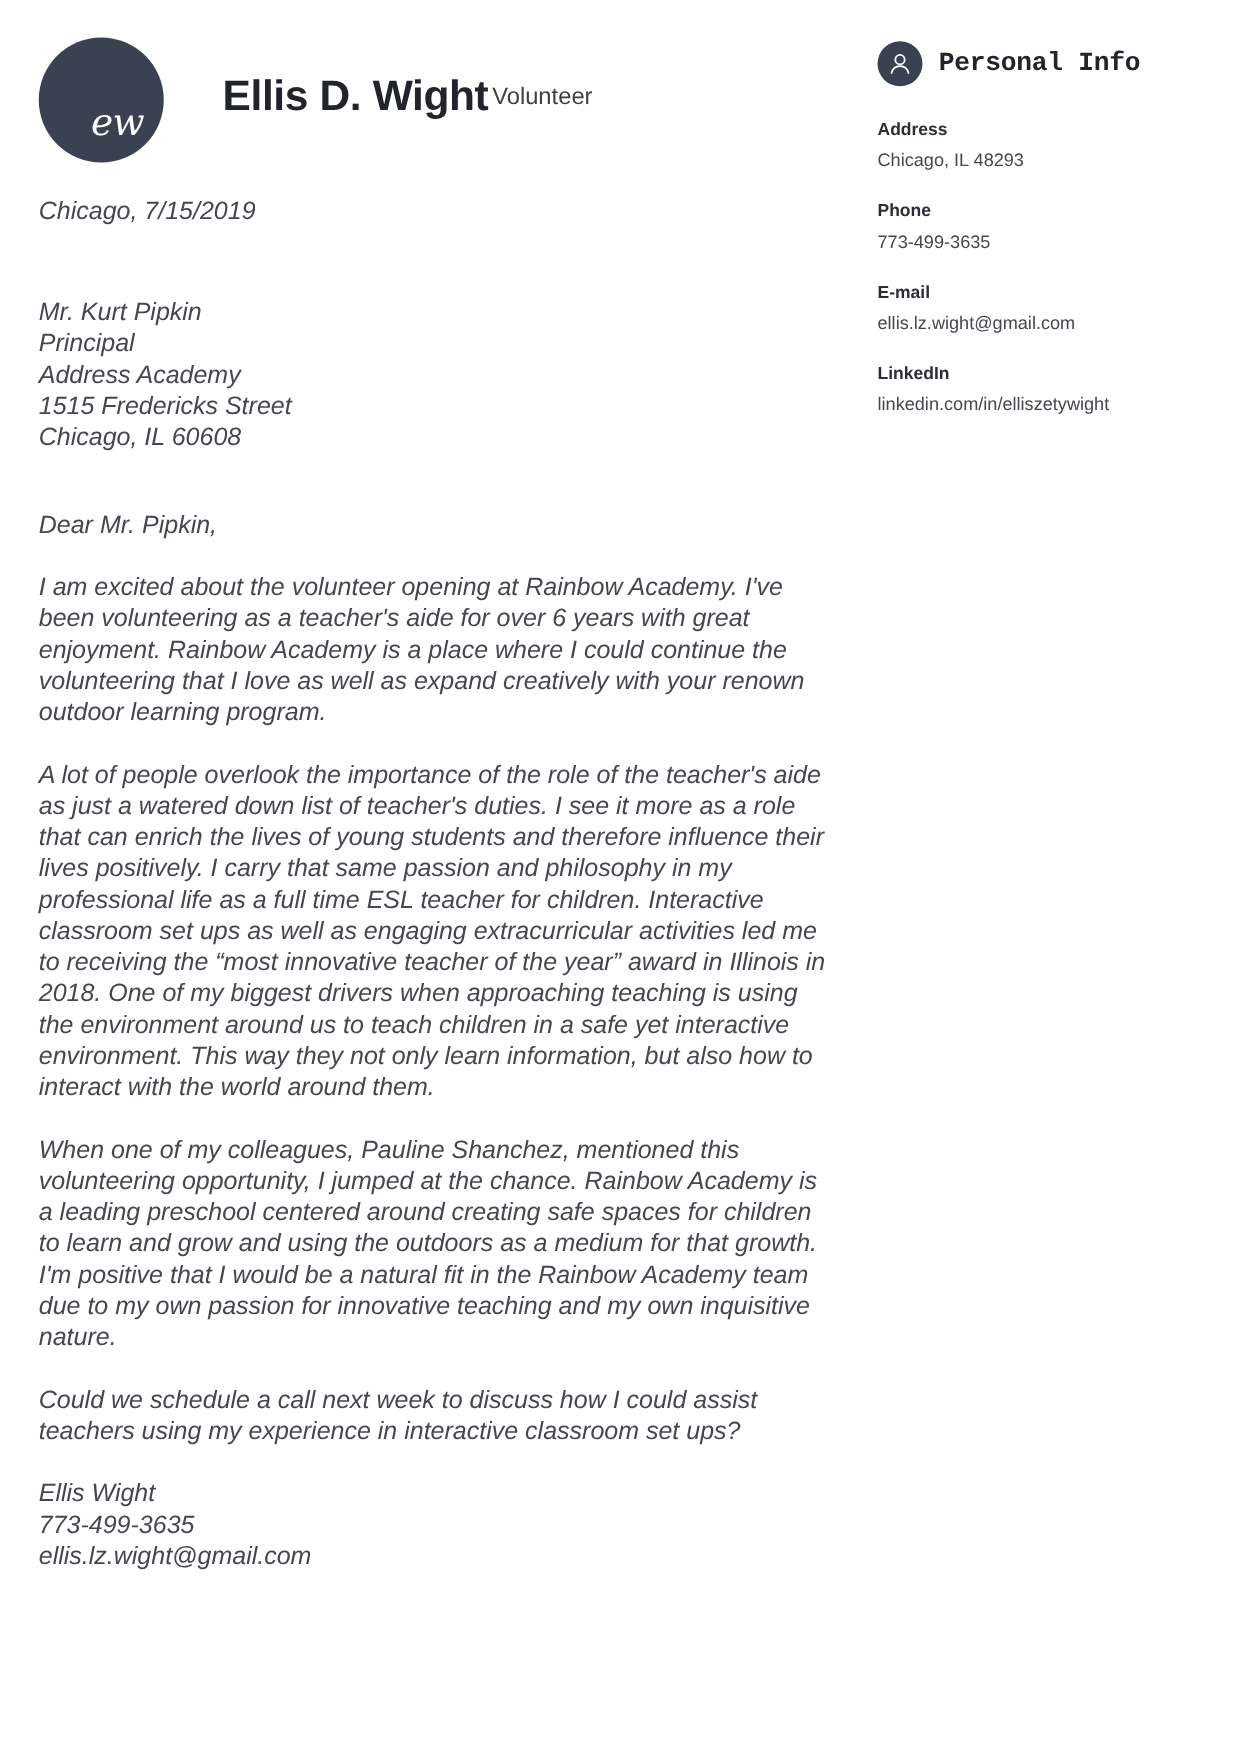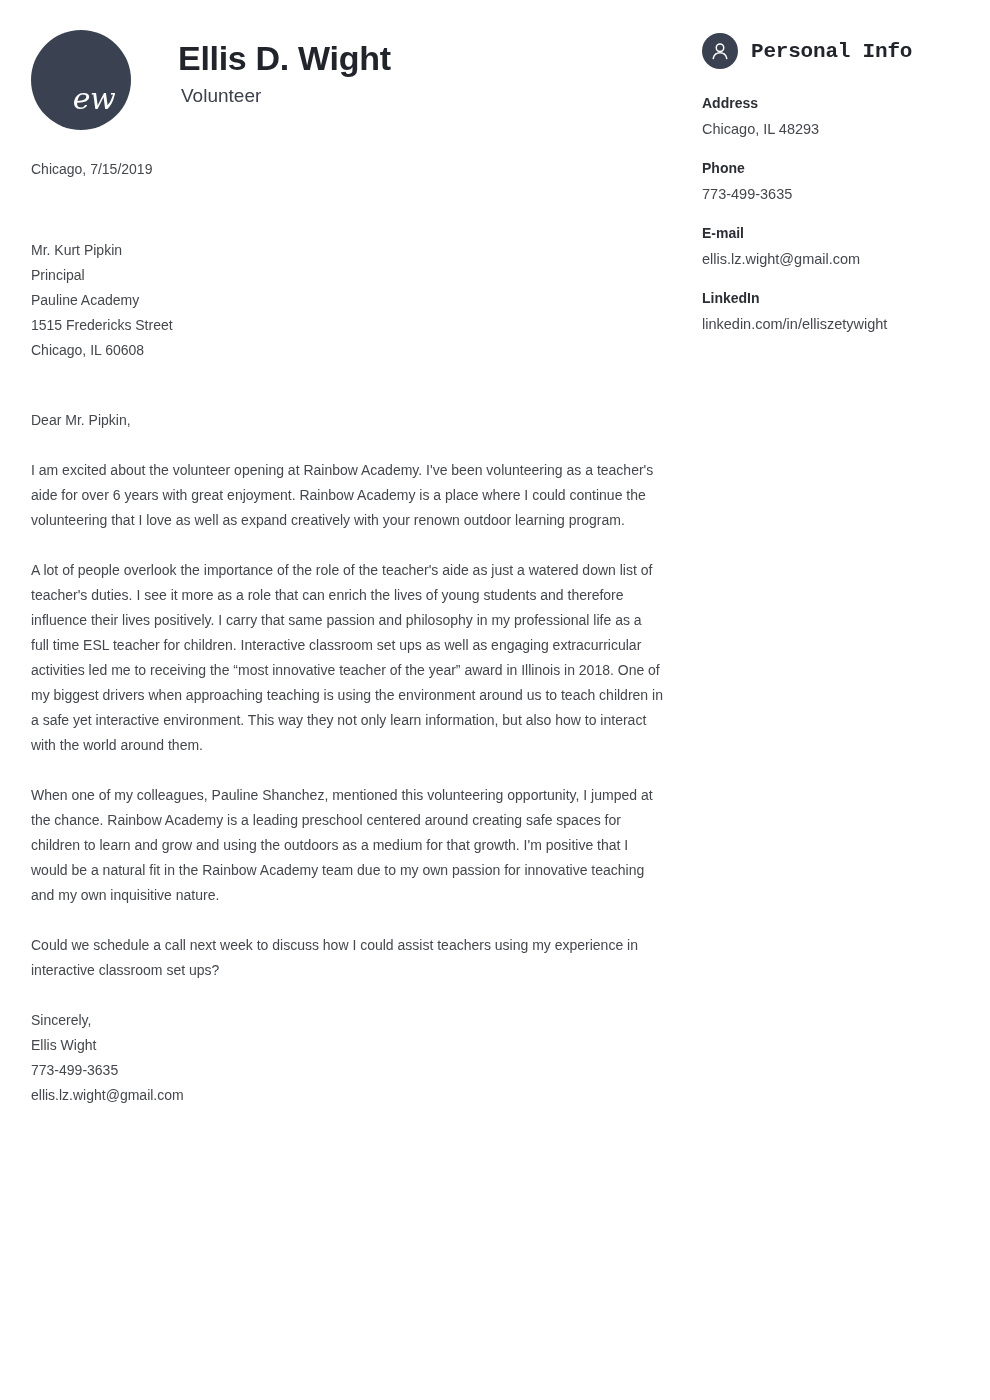--- a/index.html
+++ b/index.html
@@ -50,21 +50,20 @@
     font-family: "DejaVu Serif", serif;
     font-style: italic;
     font-size: 30px;
     line-height: 1;
     letter-spacing: -0.5px;
     padding-left: 14px;
   }
   .header-text {
     margin-left: 47px;
     display: flex;
-    flex-direction: column;
     justify-content: center;
   }
   .name {
     font-size: 34px;
     font-weight: bold;
     color: #21242b;
     letter-spacing: -0.3px;
     line-height: 1.1;
     margin: 0;
   }
@@ -76,22 +75,23 @@
     margin: 8px 0 12px 3px;
   }
 
   
   .letter {
     position: absolute;
     left: 31px;
     top: 157px;
     width: 632px;
     color: #44474d;
-    font-size: 14px;
+    font-size: 20px;
     line-height: 25px;
+    font-style: italic;
   }
   .letter .date-line {
     margin: 0;
   }
   .recipient {
     margin: 56px 0 0 0;
   }
   .recipient div {
     line-height: 25px;
   }
@@ -171,37 +171,36 @@
     </div>
   </div>
 
   <div class="letter">
 
     <p class="date-line">Chicago, 7/15/2019</p>
 
     <div class="recipient">
       <div>Mr. Kurt Pipkin</div>
       <div>Principal</div>
-      <div>Pauline Academy</div>
+      <div>Address Academy</div>
       <div>1515 Fredericks Street</div>
       <div>Chicago, IL 60608</div>
     </div>
 
     <p class="salutation">Dear Mr. Pipkin,</p>
 
     <p class="body-para">I am excited about the volunteer opening at Rainbow Academy. I've been volunteering as a teacher's aide for over 6 years with great enjoyment. Rainbow Academy is a place where I could continue the volunteering that I love as well as expand creatively with your renown outdoor learning program.</p>
 
     <p class="body-para">A lot of people overlook the importance of the role of the teacher's aide as just a watered down list of teacher's duties. I see it more as a role that can enrich the lives of young students and therefore influence their lives positively. I carry that same passion and philosophy in my professional life as a full time ESL teacher for children. Interactive classroom set ups as well as engaging extracurricular activities led me to receiving the “most innovative teacher of the year” award in Illinois in 2018. One of my biggest drivers when approaching teaching is using the environment around us to teach children in a safe yet interactive environment. This way they not only learn information, but also how to interact with the world around them.</p>
 
     <p class="body-para">When one of my colleagues, Pauline Shanchez, mentioned this volunteering opportunity, I jumped at the chance. Rainbow Academy is a leading preschool centered around creating safe spaces for children to learn and grow and using the outdoors as a medium for that growth. I'm positive that I would be a natural fit in the Rainbow Academy team due to my own passion for innovative teaching and my own inquisitive nature.</p>
 
     <p class="body-para">Could we schedule a call next week to discuss how I could assist teachers using my experience in interactive classroom set ups?</p>
 
     <div class="signoff">
-      <div>Sincerely,</div>
       <div>Ellis Wight</div>
       <div>773-499-3635</div>
       <div>ellis.lz.wight@gmail.com</div>
     </div>
 
   </div>
 
   <div class="sidebar">
 
     <div class="sidebar-head">

